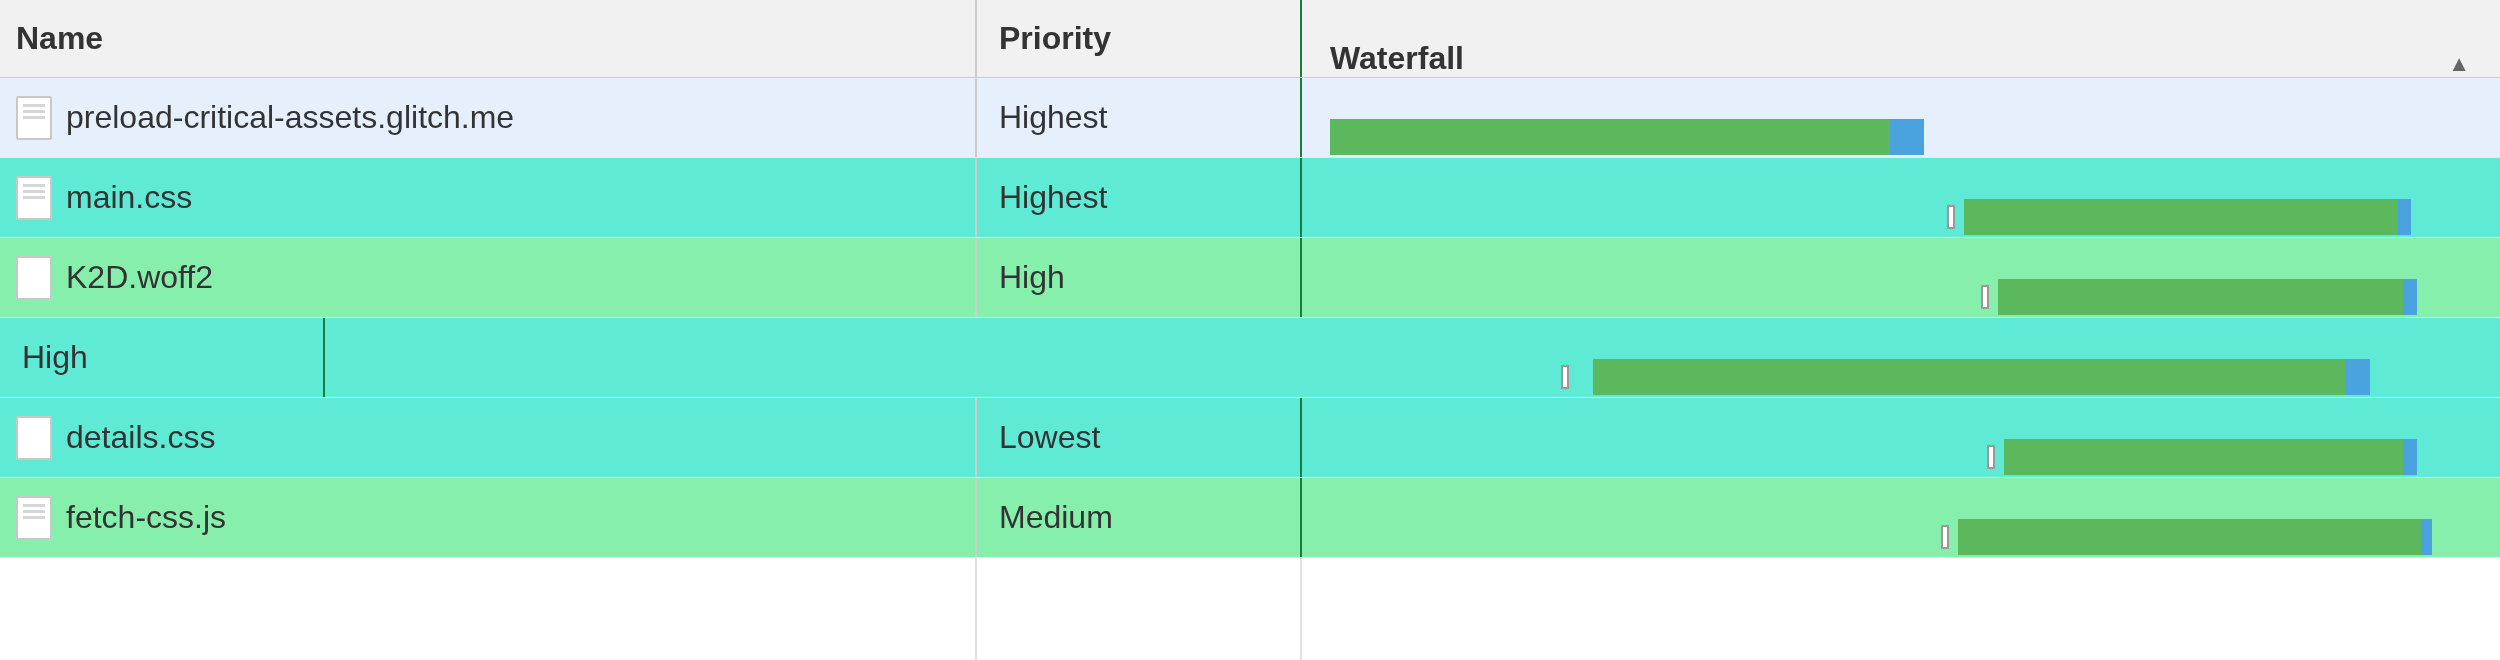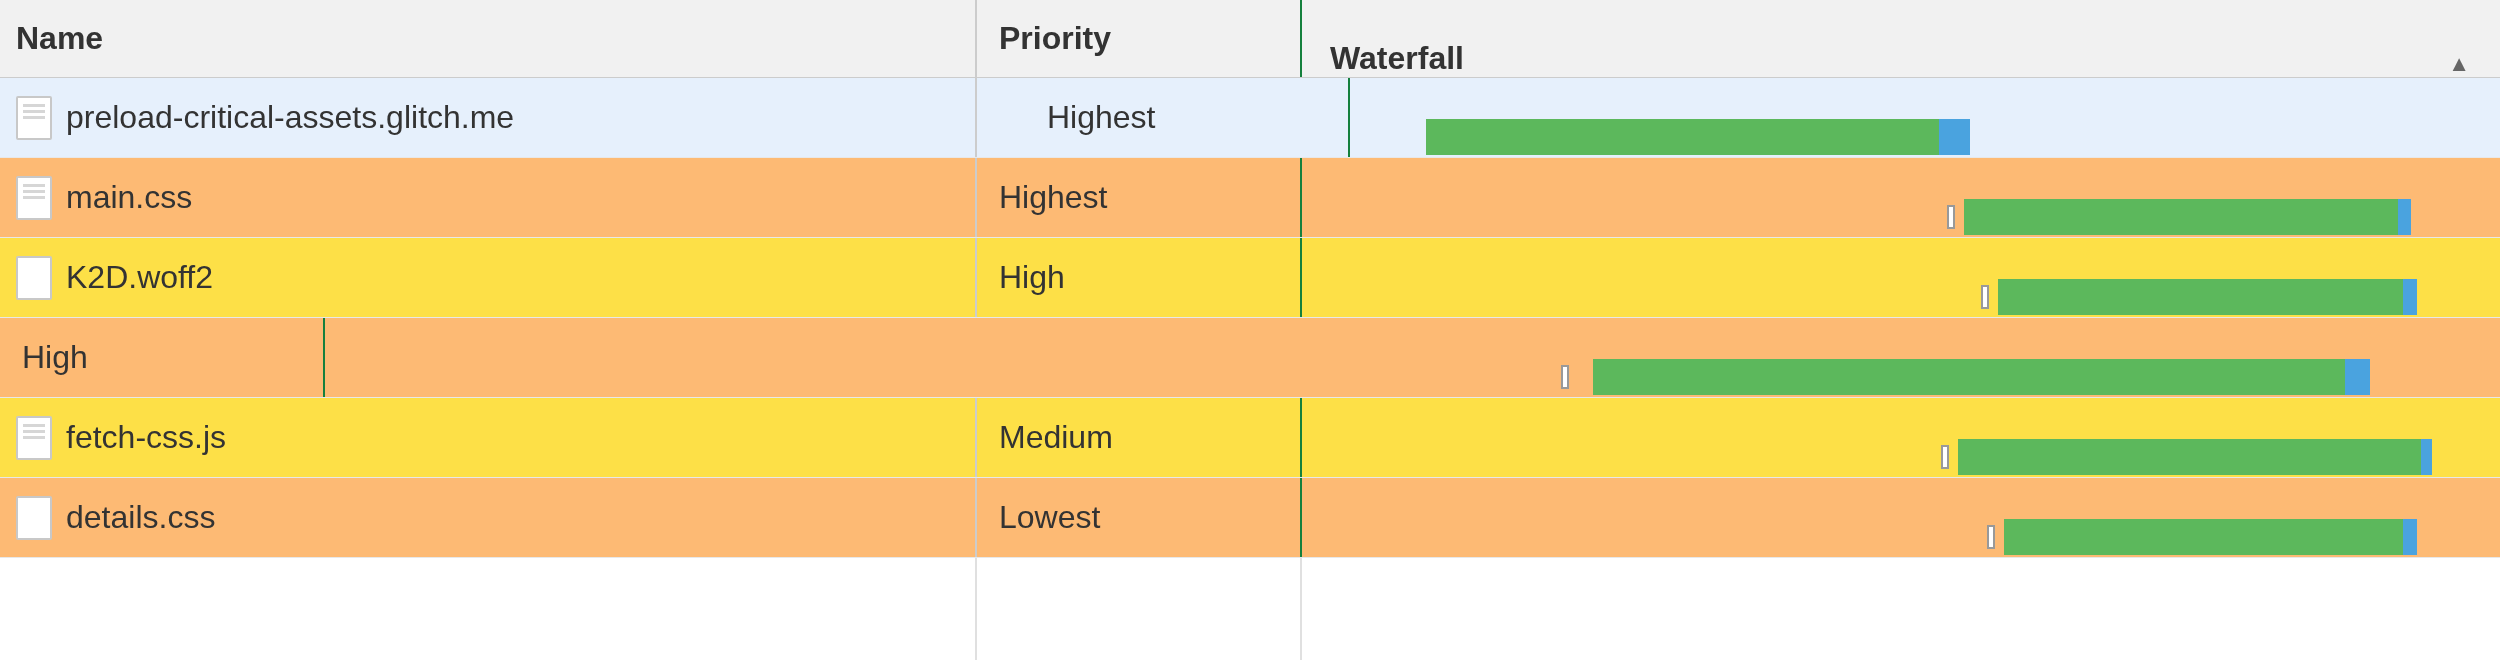--- a/index.html
+++ b/index.html
@@ -21,23 +21,23 @@
       display: flex;
       height: 78px;
       background: #f1f1f1;
       border-bottom: 1px solid #ccc;
     }
     .data-row {
       display: flex;
       height: 80px;
       border-bottom: 1px solid #e8e8e8;
     }
-    .data-row.selected { background: #e6f0fc; gap: 48px; }
-    .data-row.odd { background: #fdba74; }
-    .data-row.even { background: #fde047; }
+    .data-row.selected { background: #e6f0fc; }
+    .data-row.odd { background: #5eead4; }
+    .data-row.even { background: #86efac; }
 
     .col-name {
       width: 977px;
       border-right: 2px solid #ccc;
       display: flex;
       align-items: center;
       padding: 0 16px 0 16px;
       gap: 14px;
       overflow: hidden;
       white-space: nowrap;
@@ -212,49 +212,49 @@
           <span>High</span>
         </div>
         <div class="col-waterfall">
           <div class="waterfall-track">
             <div class="wf-queue-mark" style="left: 57%;"></div>
             <div class="wf-bar" style="left: 58.5%; width: 35.5%; background: rgb(92, 184, 92);"></div>
             <div class="wf-tail" style="left: 94%; width: 1.2%; background: rgb(74, 163, 223);"></div>
           </div>
         </div>
       </div>
+      <div class="data-row odd">
+        <div class="col-name">
+          <span class="file-icon blank"></span>
+          <span>details.css</span>
+        </div>
+        <div class="col-priority">
+          <span>Lowest</span>
+        </div>
+        <div class="col-waterfall">
+          <div class="waterfall-track">
+            <div class="wf-queue-mark" style="left: 57.5%;"></div>
+            <div class="wf-bar" style="left: 59%; width: 35%; background: rgb(92, 184, 92);"></div>
+            <div class="wf-tail" style="left: 94%; width: 1.2%; background: rgb(74, 163, 223);"></div>
+          </div>
+        </div>
+      </div>
       <div class="data-row even">
         <div class="col-name">
           <span class="file-icon doc"></span>
           <span>fetch-css.js</span>
         </div>
         <div class="col-priority">
           <span>Medium</span>
         </div>
         <div class="col-waterfall">
           <div class="waterfall-track">
             <div class="wf-queue-mark" style="left: 53.5%;"></div>
             <div class="wf-bar" style="left: 55%; width: 40.5%; background: rgb(92, 184, 92);"></div>
             <div class="wf-tail" style="left: 95.5%; width: 1%; background: rgb(74, 163, 223);"></div>
-          </div>
-        </div>
-      </div>
-      <div class="data-row odd">
-        <div class="col-name">
-          <span class="file-icon blank"></span>
-          <span>details.css</span>
-        </div>
-        <div class="col-priority">
-          <span>Lowest</span>
-        </div>
-        <div class="col-waterfall">
-          <div class="waterfall-track">
-            <div class="wf-queue-mark" style="left: 57.5%;"></div>
-            <div class="wf-bar" style="left: 59%; width: 35%; background: rgb(92, 184, 92);"></div>
-            <div class="wf-tail" style="left: 94%; width: 1.2%; background: rgb(74, 163, 223);"></div>
           </div>
         </div>
       </div>
     </div>
 
   <div class="filler-row">
     <div class="col-name"></div>
     <div class="col-priority"></div>
     <div class="col-waterfall"></div>
   </div>

